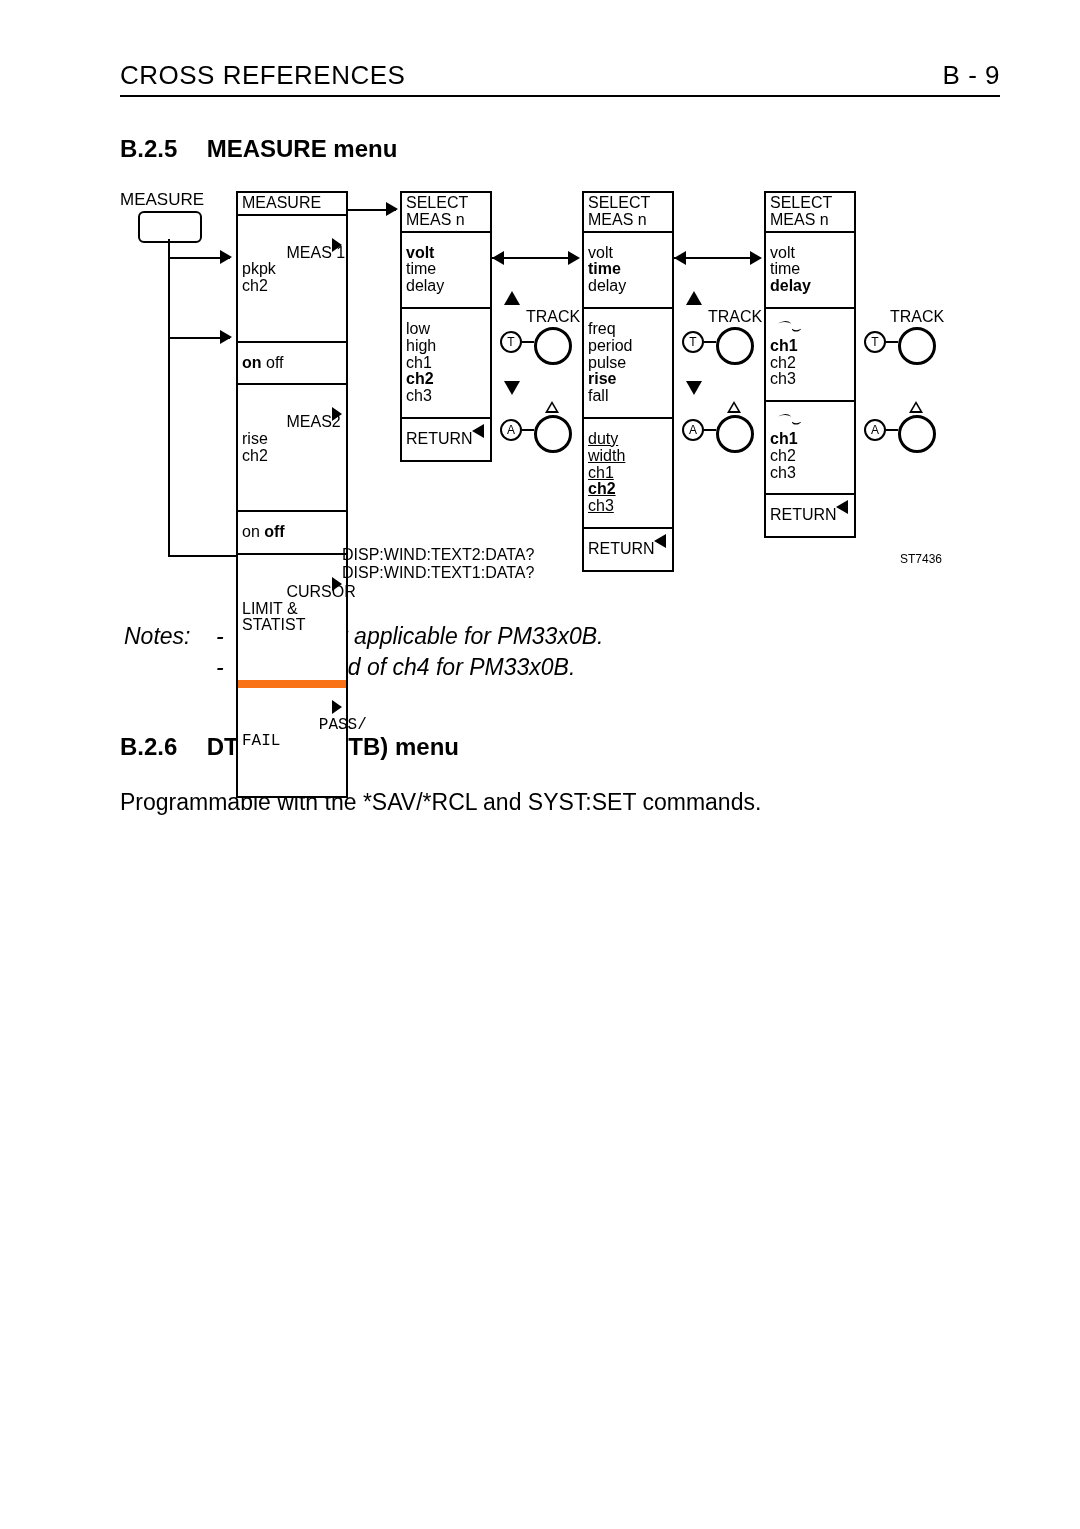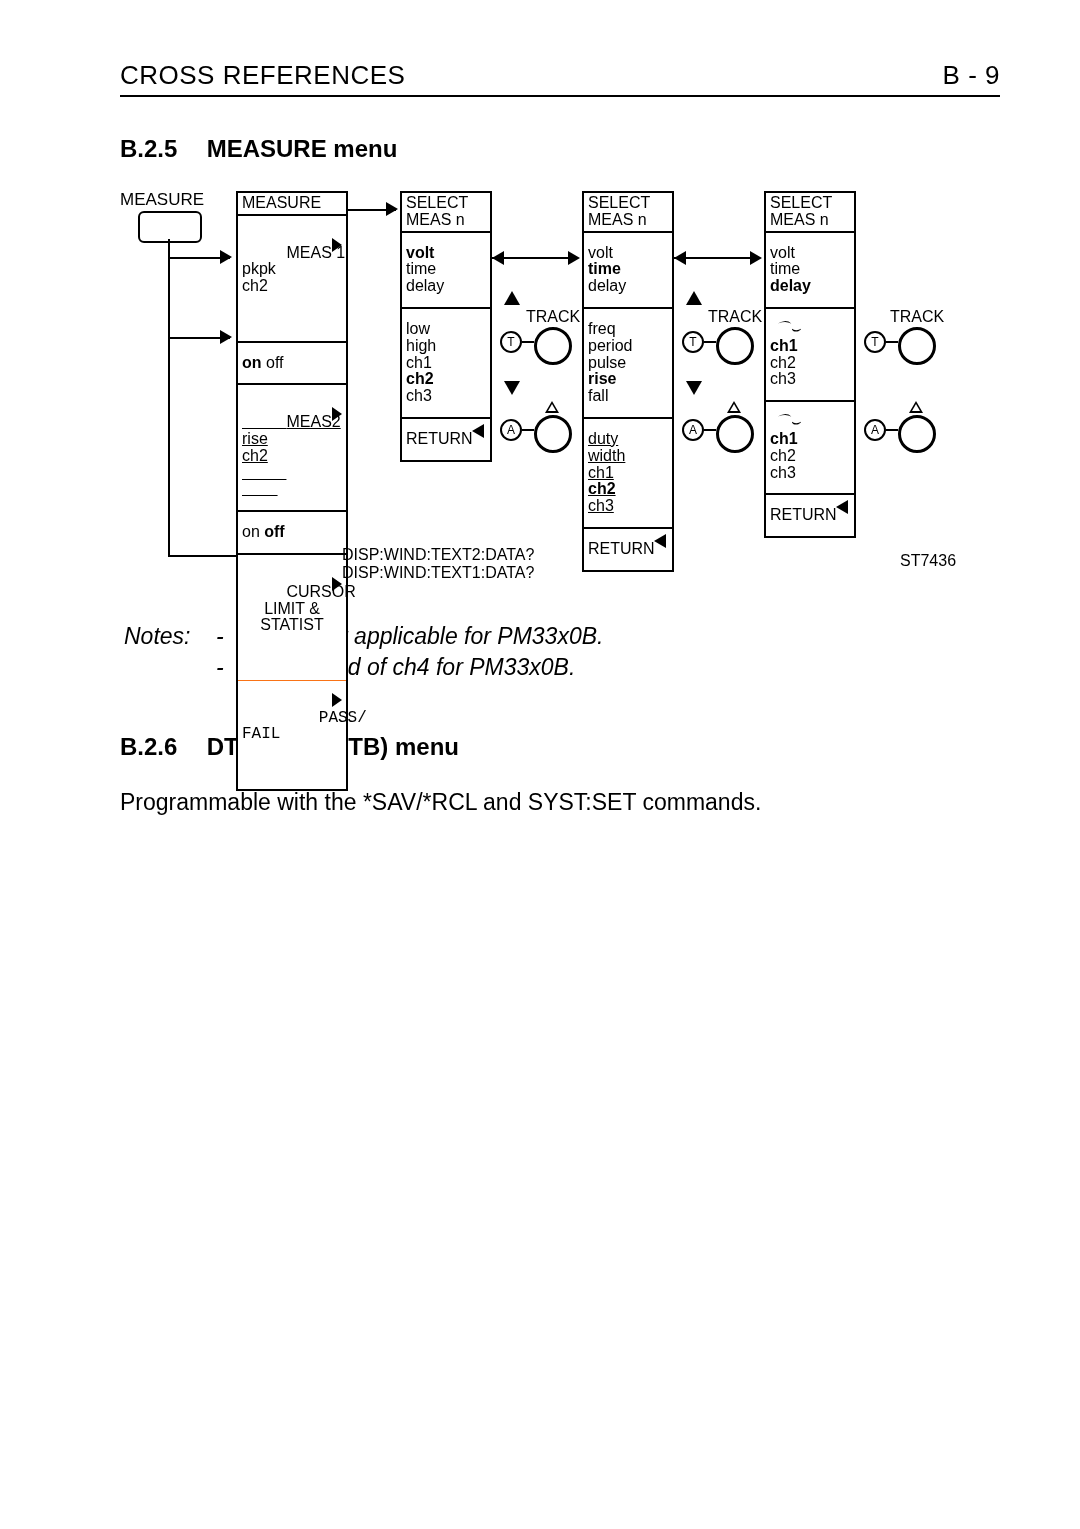--- a/index.html
+++ b/index.html
@@ -106,21 +106,21 @@
     font-size: 23px;
     margin-top: 18px;
   }
   .keybtn {
     position:absolute;
     border:2px solid #000;
     border-radius:6px;
     width:60px; height:28px;
     background:#fff;
   }
-  .smalltag { position:absolute; font-size:16px; }
+  .smalltag { position:absolute; font-size:12px; }
   .edge { position:absolute; font-style:italic; font-family: 'Times New Roman', serif; }
 </style>
 </head>
 <body>
 
 <div class="page">
 
   <div class="header-row">
     <span>CROSS REFERENCES</span>
     <span>B - 9</span>
@@ -148,29 +148,29 @@
       <div style="border-bottom:2px solid #000;">
         <div class="body" style="border-top:0;position:relative;">
           <span>MEAS 1
 pkpk
 ch2</span>
           <span class="tri-right" style="position:absolute;right:4px;top:22px;border-left-width:10px;"></span>
         </div>
       </div>
       <div class="body" style="border-bottom:2px solid #000;"><span class="b">on</span><span> off</span></div>
       <div style="border-bottom:2px solid #000;">
-        <div class="body" style="position:relative;text-decoration:underline;">
+        <div class="body" style="position:relative;">
           <span>MEAS2
 rise
 ch2</span>
           <span class="tri-right" style="position:absolute;right:4px;top:22px;border-left-width:10px;"></span>
         </div>
       </div>
       <div class="body" style="border-bottom:2px solid #000;"><span>on </span><span class="b">off</span></div>
-      <div style="border-bottom:1px solid #f97316;text-align:center;">
+      <div style="border-bottom:8px solid #f97316;">
         <div class="body" style="position:relative;">
           <span>CURSOR
 LIMIT &amp;
 STATIST</span>
           <span class="tri-right" style="position:absolute;right:4px;top:22px;border-left-width:10px;"></span>
         </div>
       </div>
       <div class="body" style="position:relative;font-family:Liberation Mono, monospace;">
         <span>PASS/
 FAIL</span>

